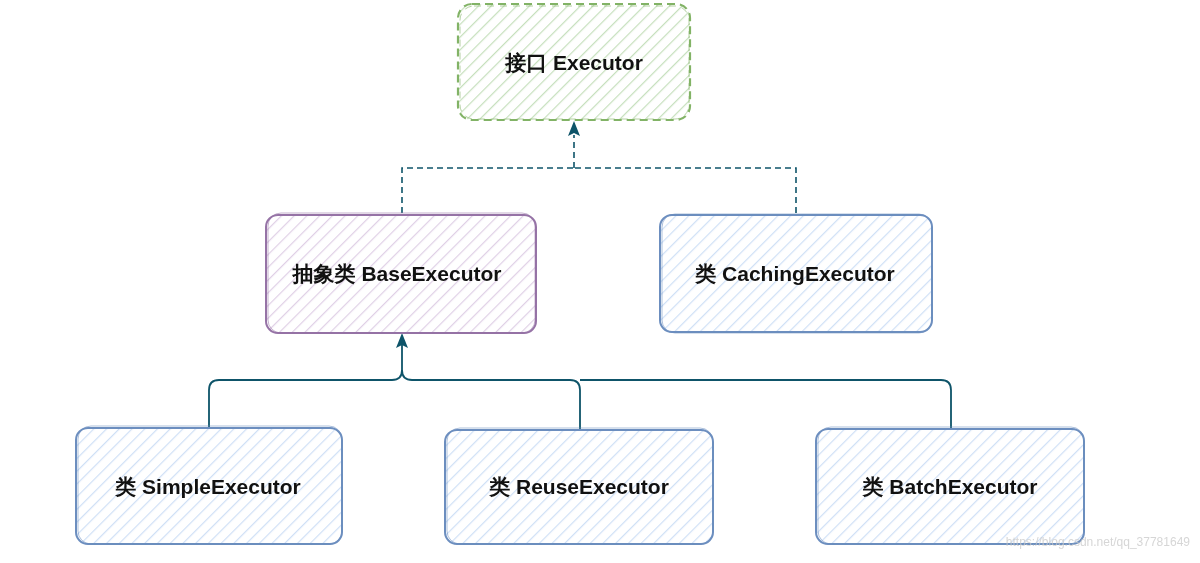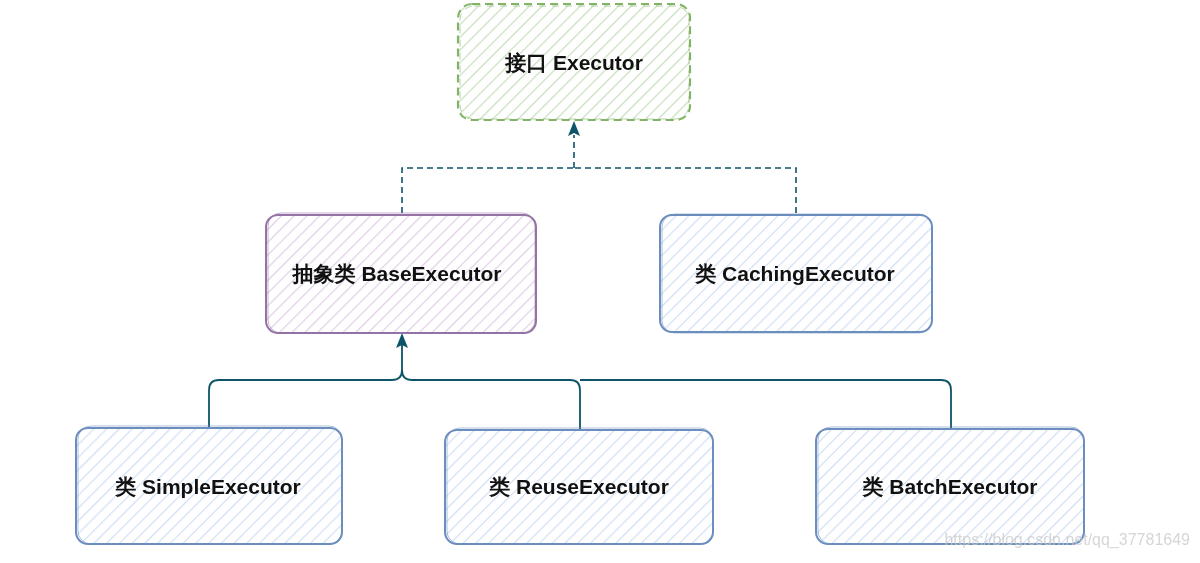--- a/index.html
+++ b/index.html
@@ -1,20 +1,20 @@
 <!DOCTYPE html>
 <html><head>
 <meta charset="utf-8">
 <style>
   html, body { margin: 0; padding: 0; background: #ffffff; }
   body { width: 1200px; height: 563px; position: relative; overflow: hidden;
          font-family: "Liberation Sans", "DejaVu Sans", sans-serif; }
   svg#diagram { position: absolute; left: 0; top: 0; }
   .node-label { font-family: "Liberation Sans", "DejaVu Sans", sans-serif; font-weight: bold; font-size: 21px; fill: #111111; }
-  .watermark { position: absolute; right: 10px; bottom: 14px; font-size: 16px; color: rgba(200,200,200,0.75);
+  .watermark { position: absolute; right: 10px; bottom: 14px; font-size: 12px; color: rgba(200,200,200,0.75);
                font-family: "Liberation Sans", sans-serif; }
 </style>
 </head>
 <body>
 
 <svg id="diagram" width="1200" height="563" viewBox="0 0 1200 563">
   <defs>
     <pattern id="hatch-green" patternUnits="userSpaceOnUse" width="9" height="9" patternTransform="rotate(45)">
       <rect width="9" height="9" fill="#ffffff"></rect>
       <line x1="0" y1="0" x2="0" y2="9" stroke="#c6e0bd" stroke-width="2.4"></line>

